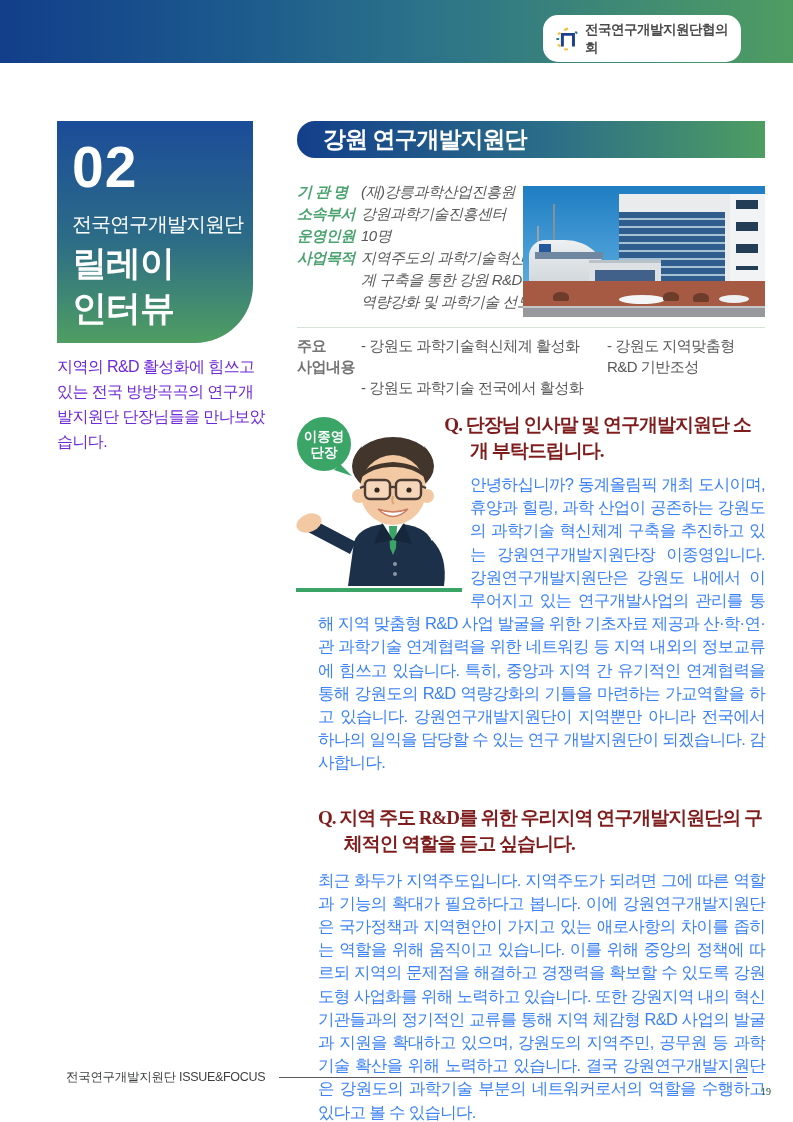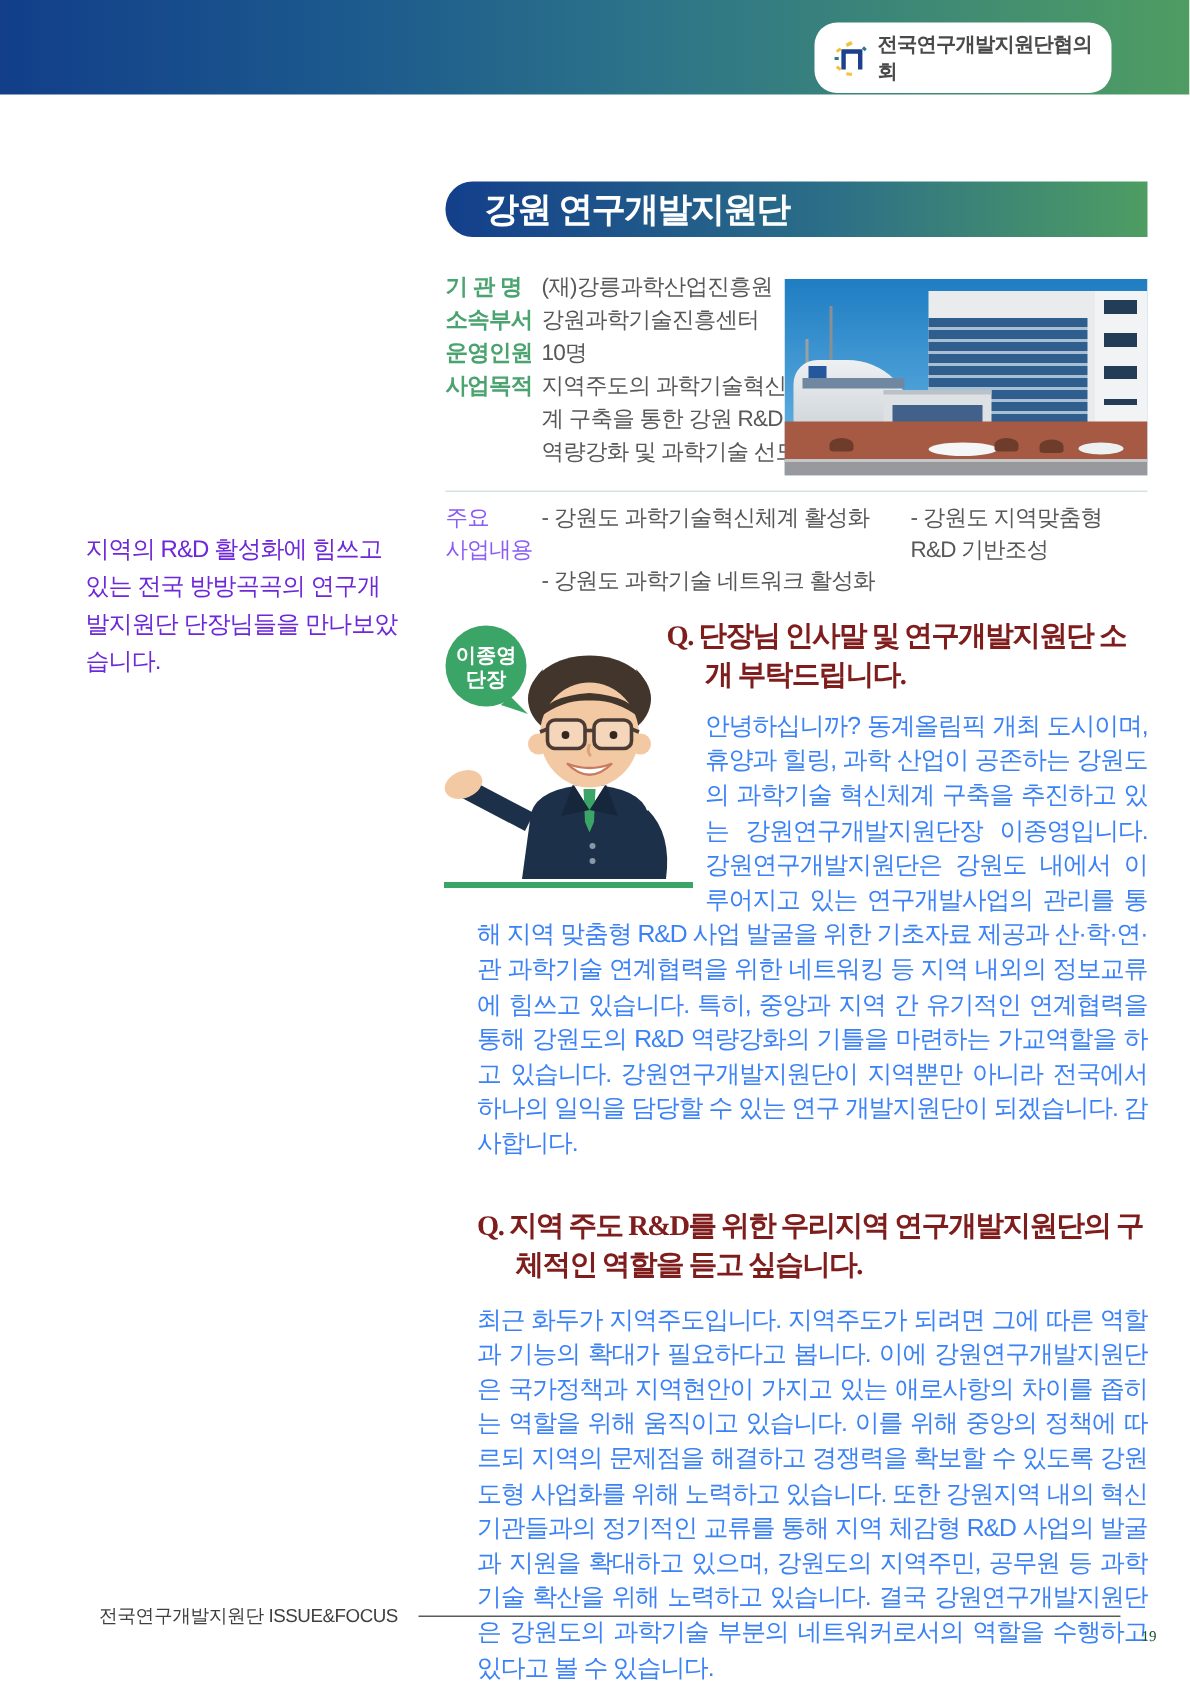--- a/index.html
+++ b/index.html
@@ -25,21 +25,21 @@
   .side-desc { position:absolute; left:57px; top:354px; width:210px;
     font-size:16px; line-height:25px; color:#6d28d9; letter-spacing:-0.6px; }
 
   
   .main { position:absolute; left:297px; top:121px; width:468px; }
   .section-bar { width:468px; height:37px; border-radius:18px 0 0 18px;
     background:linear-gradient(90deg,#133f8b 0%,#2c6f88 55%,#4e9d62 100%);
     display:flex; align-items:center; padding-left:26px; }
   .section-bar span { color:#fff; font-size:23px; font-weight:800; letter-spacing:-1px; }
 
-  .info-table { position:absolute; left:0; top:60px; width:250px; }
+  .info-table { position:absolute; left:0; top:60px; width:250px;font-style:italic; }
   .info-row { display:flex; line-height:22px; font-size:15px; letter-spacing:-0.5px; }
   .info-row .lbl { width:64px; color:#4ba470; font-weight:700; flex:0 0 64px; }
   .info-row .val { color:#595757; width:178px; }
 
   .photo { position:absolute; left:226px; top:65px; width:242px; height:131px; overflow:hidden; }
   .photo .sky { position:absolute; inset:0; background:linear-gradient(180deg,#1f7dc2 0%,#5aabde 75%); }
   .photo .bldg-l { position:absolute; left:6px; top:54px; width:80px; height:50px;
     background:linear-gradient(180deg,#eef0f2,#ccd3d8); border-radius:16px 44px 0 0; }
   .photo .bldg-l-band { position:absolute; left:12px; top:66px; width:68px; height:7px; background:#6f87a0; }
   .photo .bldg-l-sign { position:absolute; left:16px; top:58px; width:12px; height:8px; background:#24579b; }
@@ -57,21 +57,21 @@
   .photo .snow2 { position:absolute; left:196px; bottom:14px; width:30px; height:8px; background:#eef1f2; border-radius:50%; }
   .photo .shrub1,.photo .shrub2,.photo .shrub3 { position:absolute; bottom:16px; width:16px; height:9px;
     background:#6e3c2a; border-radius:50% 50% 20% 20%; }
   .photo .shrub1{ left:30px; } .photo .shrub2{ left:140px; } .photo .shrub3{ left:170px; bottom:15px; }
   .photo .road { position:absolute; left:0; bottom:0; width:242px; height:11px; background:#97999c; border-top:2px solid #c4c6c8; }
   .photo .pole { position:absolute; left:30px; top:18px; width:2px; height:90px; background:#8a8f94; }
   .photo .pole2 { position:absolute; left:14px; top:40px; width:2px; height:68px; background:#9aa0a5; }
 
   .divider { position:absolute; left:0; top:206px; width:468px; height:0; border-top:1.5px solid #d5e4d8; }
   .biz { position:absolute; left:0; top:214px; width:468px; display:flex; font-size:15px; letter-spacing:-0.5px; }
-  .biz .lbl { flex:0 0 64px; color:#8b5cf6; font-weight:400; line-height:21px; }
+  .biz .lbl { flex:0 0 64px; color:#737373; font-weight:700; line-height:21px; }
   .biz .items { flex:1; display:grid; grid-template-columns:246px 1fr; line-height:21px; color:#595757; }
 
   
   .qa { position:absolute; left:21px; top:291px; width:447px; }
   .avatar-wrap { float:left; width:166px; height:178px; margin:2px 8px 6px -22px; position:relative; }
   .avatar-underline { position:absolute; left:0; bottom:0; width:166px; height:4px; background:#3ba467; }
   .q-head { font-family:"Liberation Serif","DejaVu Serif",serif; font-size:19px; font-weight:700;
     color:#7f1d1d; line-height:26px; letter-spacing:-1px; padding-left:1.35em; text-indent:-1.35em; }
   .q1 { margin-bottom:9px; }
   .answer { font-size:16.5px; line-height:23.2px; color:#3b82f6; text-align:justify; letter-spacing:-0.7px; }
@@ -95,20 +95,26 @@
       <line x1="10" y1="3.5" x2="14" y2="1.5" stroke="#f2c23e" stroke-width="2.6"></line>
       <line x1="3" y1="8" x2="6" y2="6" stroke="#f2c23e" stroke-width="2.2"></line>
       <line x1="1.5" y1="13" x2="4.5" y2="13" stroke="#2b7a8c" stroke-width="2.2"></line>
       <line x1="3" y1="19" x2="6" y2="21" stroke="#f2c23e" stroke-width="2.2"></line>
       <line x1="10" y1="24" x2="14" y2="24.5" stroke="#f2c23e" stroke-width="2.2"></line>
       <line x1="22" y1="5" x2="24" y2="7" stroke="#2b7a8c" stroke-width="2.2"></line>
     </svg>
     <span class="logo-text">전국연구개발지원단협의회</span>
   </div>
 
+  <div class="side-box">
+    <div class="side-num">02</div>
+    <div class="side-sub">전국연구개발지원단</div>
+    <div class="side-title">릴레이</div>
+    <div class="side-title">인터뷰</div>
+  </div>
   <div class="side-desc">지역의 R&amp;D 활성화에 힘쓰고 있는 전국 방방곡곡의 연구개발지원단 단장님들을 만나보았습니다.</div>
 
   <div class="main">
 
     <div class="section-bar">
       <span>강원 연구개발지원단</span>
     </div>
 
     <div class="info-table">
       <div class="info-row">
@@ -154,21 +160,21 @@
     <div class="divider"></div>
 
     <div class="biz">
       <div class="lbl">
         <div>주요</div>
         <div>사업내용</div>
       </div>
       <div class="items">
         <span>- 강원도 과학기술혁신체계 활성화</span>
         <span>- 강원도 지역맞춤형 R&amp;D 기반조성</span>
-        <span>- 강원도 과학기술 네트워크 활성화</span>
+        <span>- 강원도 과학기술 전국에서 활성화</span>
       </div>
     </div>
 
     <div class="qa">
 
       <div class="avatar-wrap">
         <svg width="166" height="174" viewBox="0 0 166 174">
 
           <g>
             <polygon points="60,128 18,106 12,118 54,140" fill="#1d3049"></polygon>

